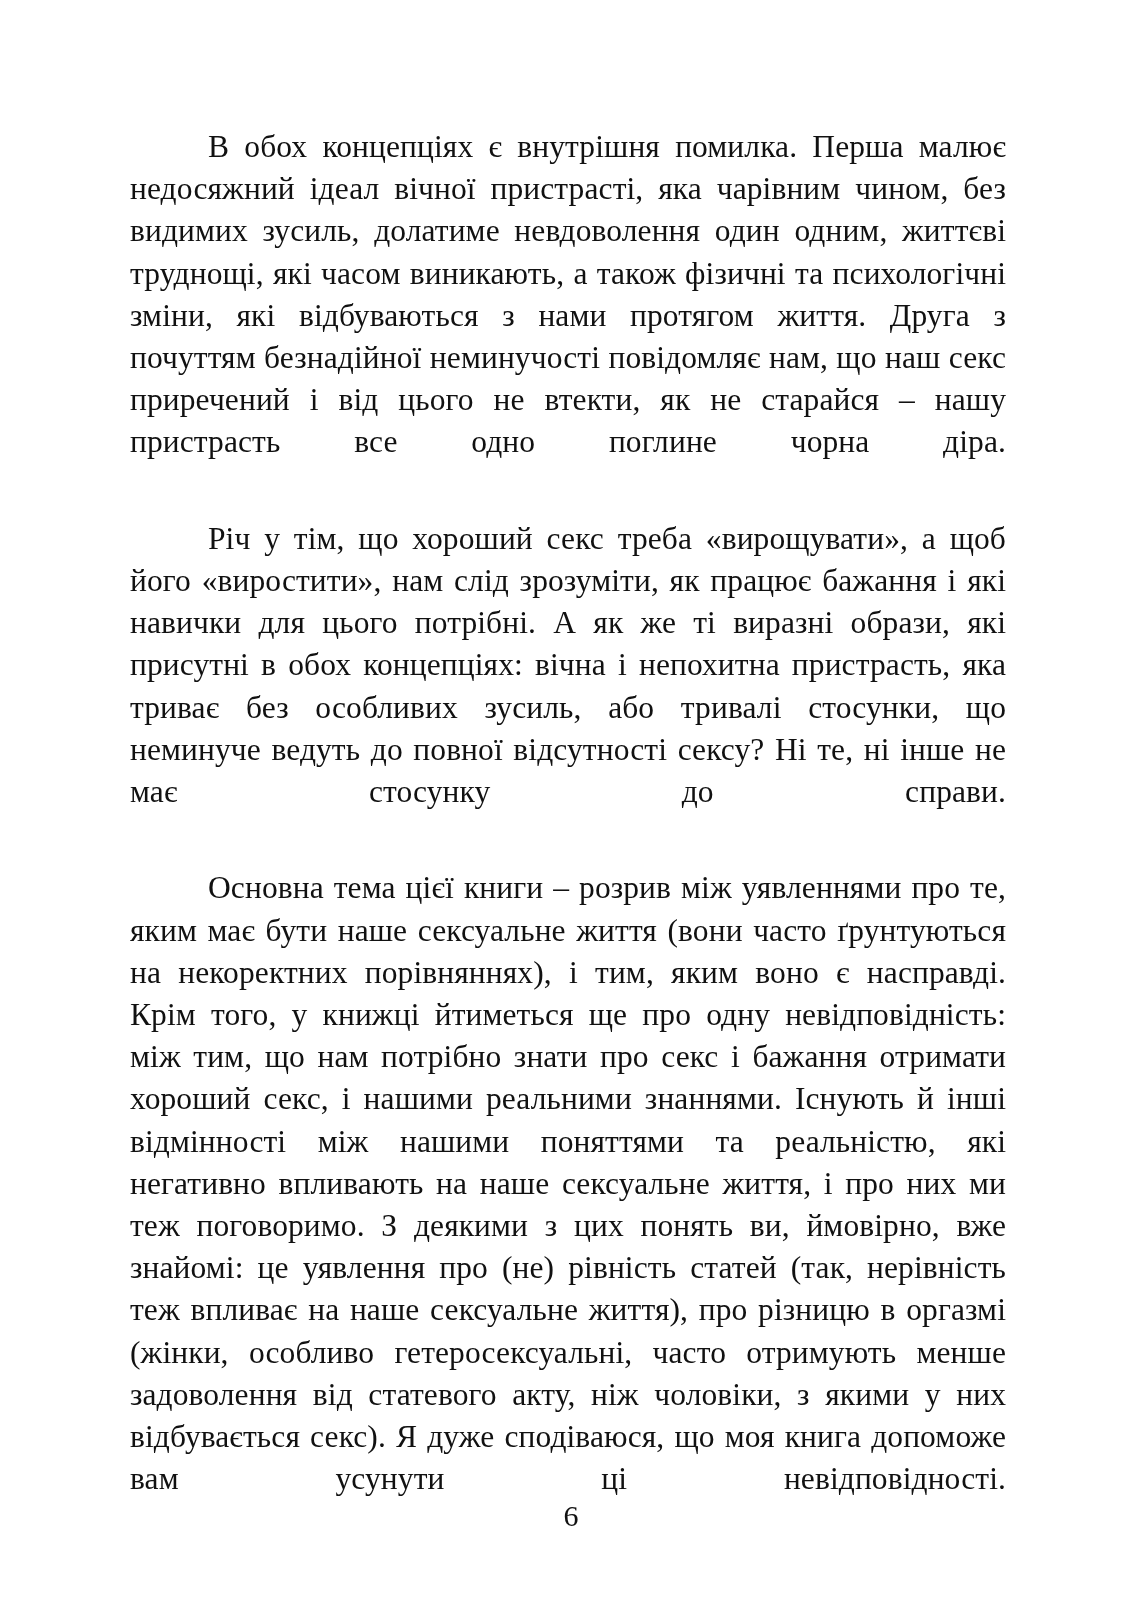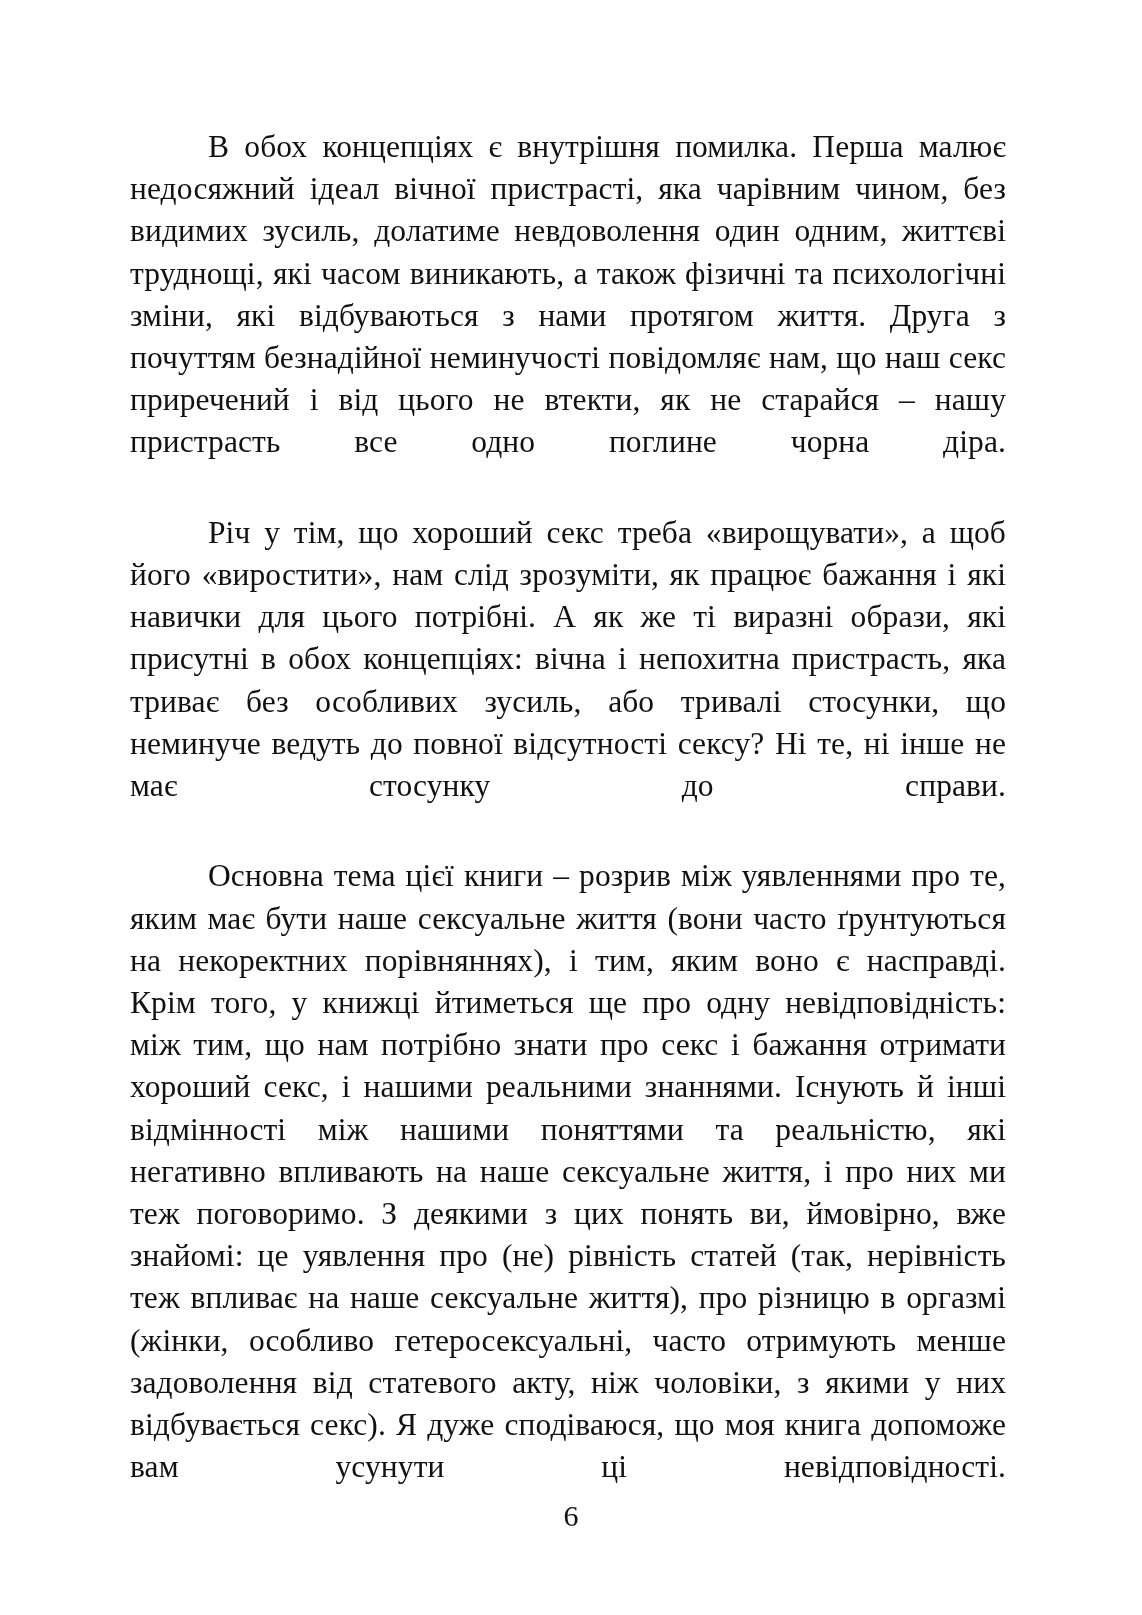--- a/index.html
+++ b/index.html
@@ -39,21 +39,21 @@
     text-indent: 78px;
     font-size: 31.5px;
     line-height: 42.2px;
     letter-spacing: 0.1px;
     word-spacing: 0.4px;
     hyphens: manual;
     -webkit-hyphens: manual;
   }
 
   .para + .para {
-    margin-top: 6px;
+    margin-top: 12px;
   }
 
   .para:last-child {
     text-align: justify;
   }
 
   
   .para::after {
     content: "";
     display: inline-block;

